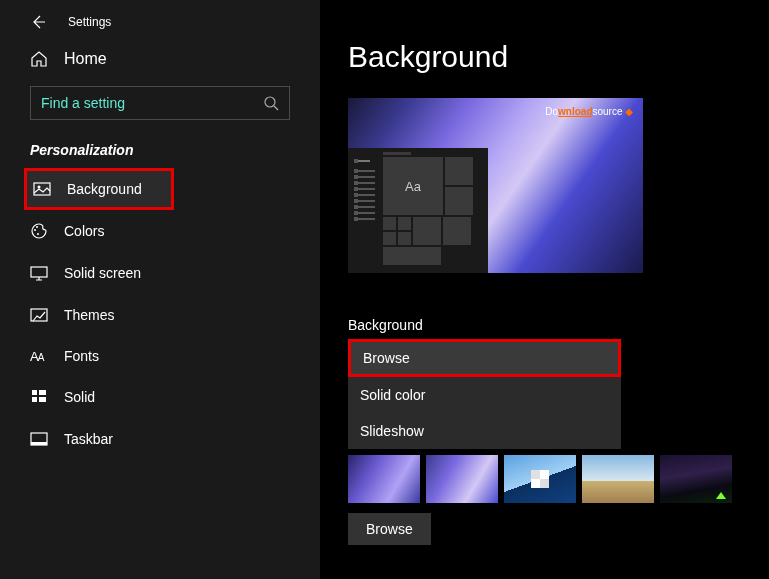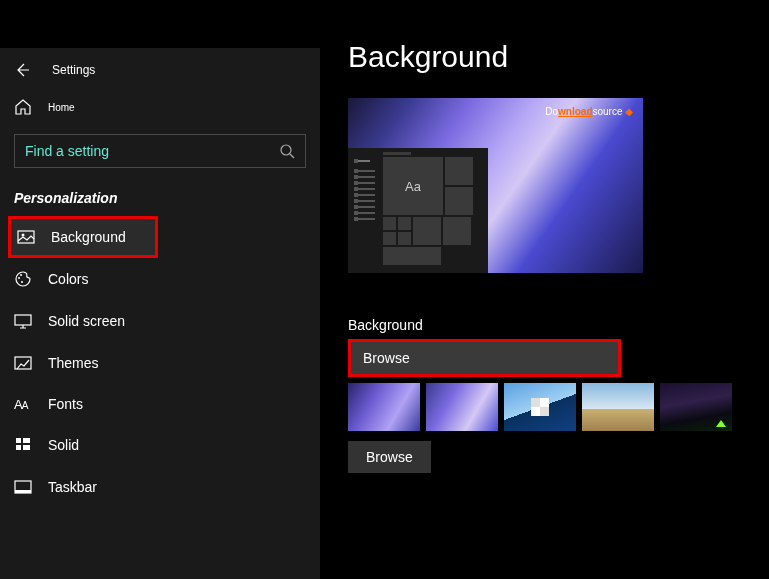--- a/index.html
+++ b/index.html
@@ -1,20 +1,20 @@
 <!DOCTYPE html>
 <html><head>
 <meta charset="utf-8">
 <style>
 * { margin: 0; padding: 0; box-sizing: border-box; font-family: "Segoe UI", sans-serif; }
 body { width: 769px; height: 579px; background: #000; color: #fff; overflow: hidden; display: flex; }
-.sidebar { width: 320px; background: #1a1a1a; padding: 10px 0; margin-top: 48px; }
+.sidebar { width: 320px; background: #1a1a1a; padding: 10px 16px; }
 .titlebar { display: flex; align-items: center; padding: 4px 14px 10px; gap: 22px; font-size: 12px; }
 .titlebar .back { cursor: pointer; }
-.home-row { display: flex; align-items: center; padding: 10px 14px 14px; gap: 16px; font-size: 10px; }
+.home-row { display: flex; align-items: center; padding: 10px 14px 14px; gap: 16px; font-size: 16px; }
 .searchbox { margin: 4px 14px 16px; height: 34px; border: 1px solid #4a4a4a; display: flex; align-items: center; padding: 0 10px; background: transparent; }
 .searchbox span:first-child { color: #5eead4; font-size: 14px; flex: 1; }
 .cat-header { padding: 6px 14px 10px; font-size: 14px; font-weight: 600; font-style: italic; }
 .nav-item { display: flex; align-items: center; padding: 12px 14px; gap: 16px; font-size: 14px; cursor: pointer; }
 .nav-item.selected { background: #2b2b2b; }
 .red-box-nav { border: 3px solid #e60000; margin: 0 0 0 8px; width: 150px; padding: 9px 6px; }
 .content { flex: 1; background: #000; padding: 40px 0 0 28px; position: relative; }
 h1 { font-weight: 300; font-size: 30px; margin-bottom: 24px; }
 .preview { width: 295px; height: 175px; position: relative; background: linear-gradient(125deg, #1a1838 0%, #3a3a90 15%, #7a6ae0 30%, #b5a7f5 45%, #d4c8f5 55%, #4a4ad0 70%, #1a1a4e 100%); overflow: hidden; }
 .preview-watermark { position: absolute; top: 8px; right: 10px; font-size: 10px; color: #fff; }
@@ -204,20 +204,24 @@
           </div>
       </div>
     </div>
   </div>
 
   <div class="section-label">Background</div>
 
   <div class="dropdown-open">
     <div class="dd-item sel">Browse</div>
   </div>
+  <div class="dd-list">
+    <div class="dd-item">Solid color</div>
+    <div class="dd-item">Slideshow</div>
+  </div>
 
   <div class="thumbs">
     <div class="thumb t1"></div>
     <div class="thumb t2"></div>
     <div class="thumb t3"></div>
     <div class="thumb t4"></div>
     <div class="thumb t5"></div>
   </div>
 
   <button class="browse-btn">Browse</button>

